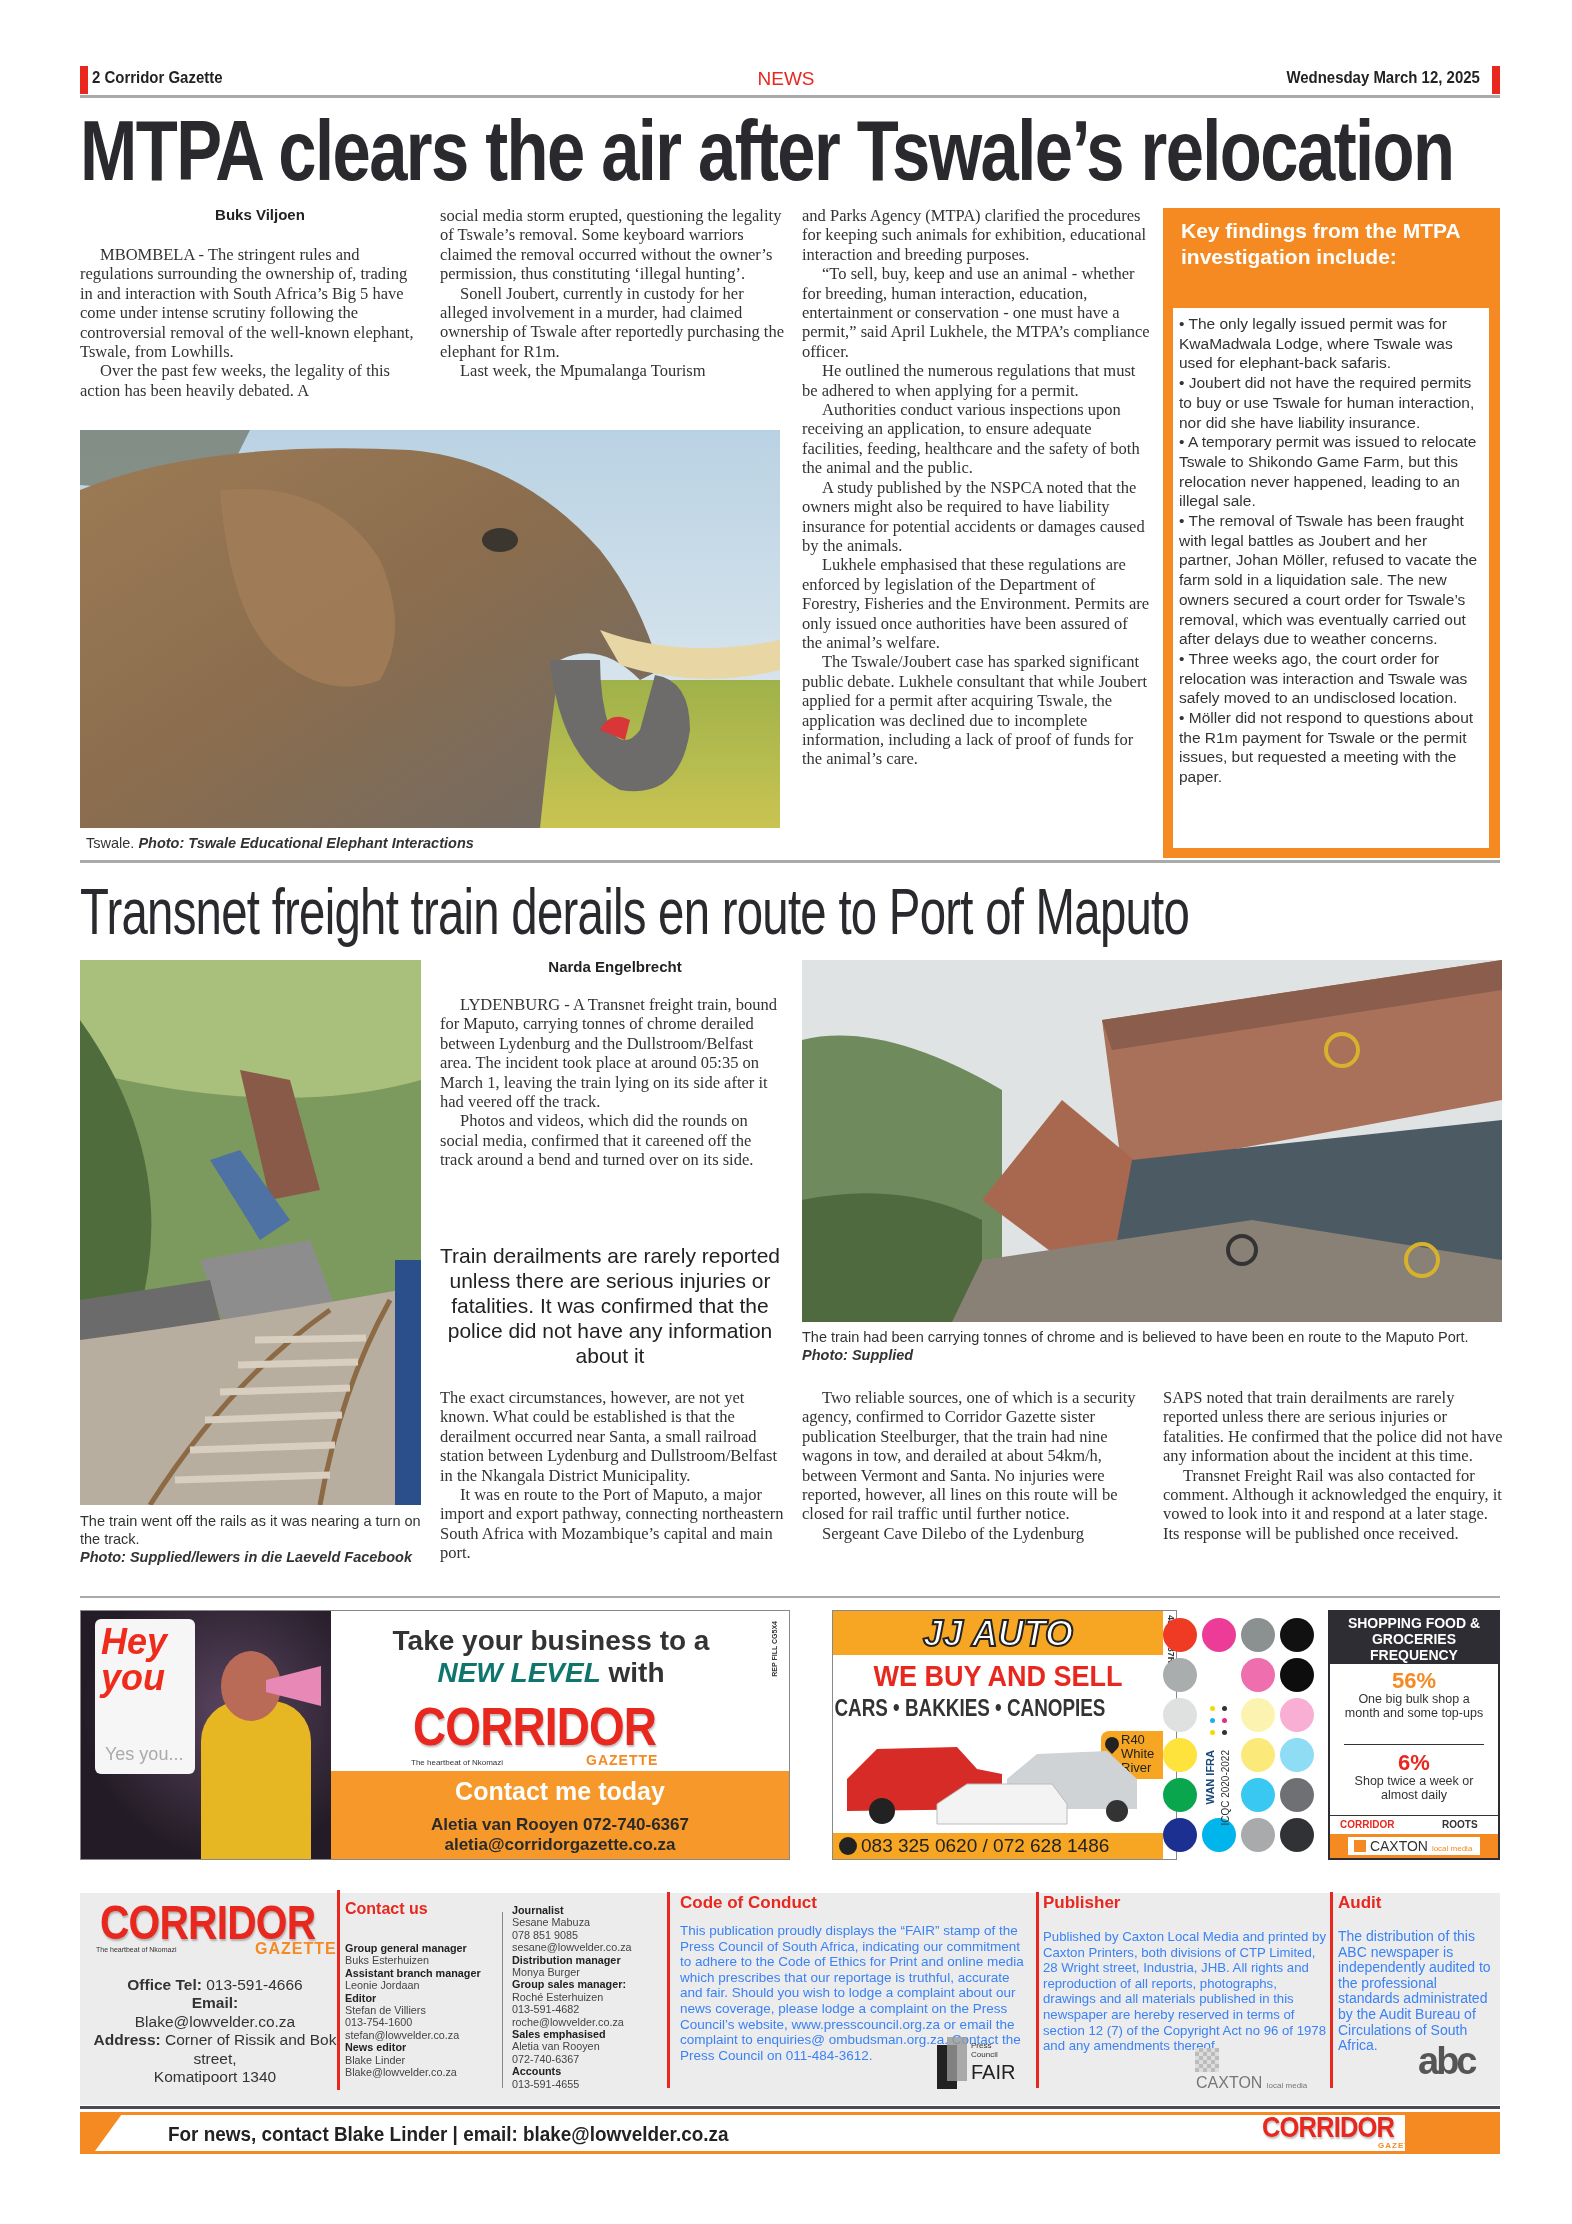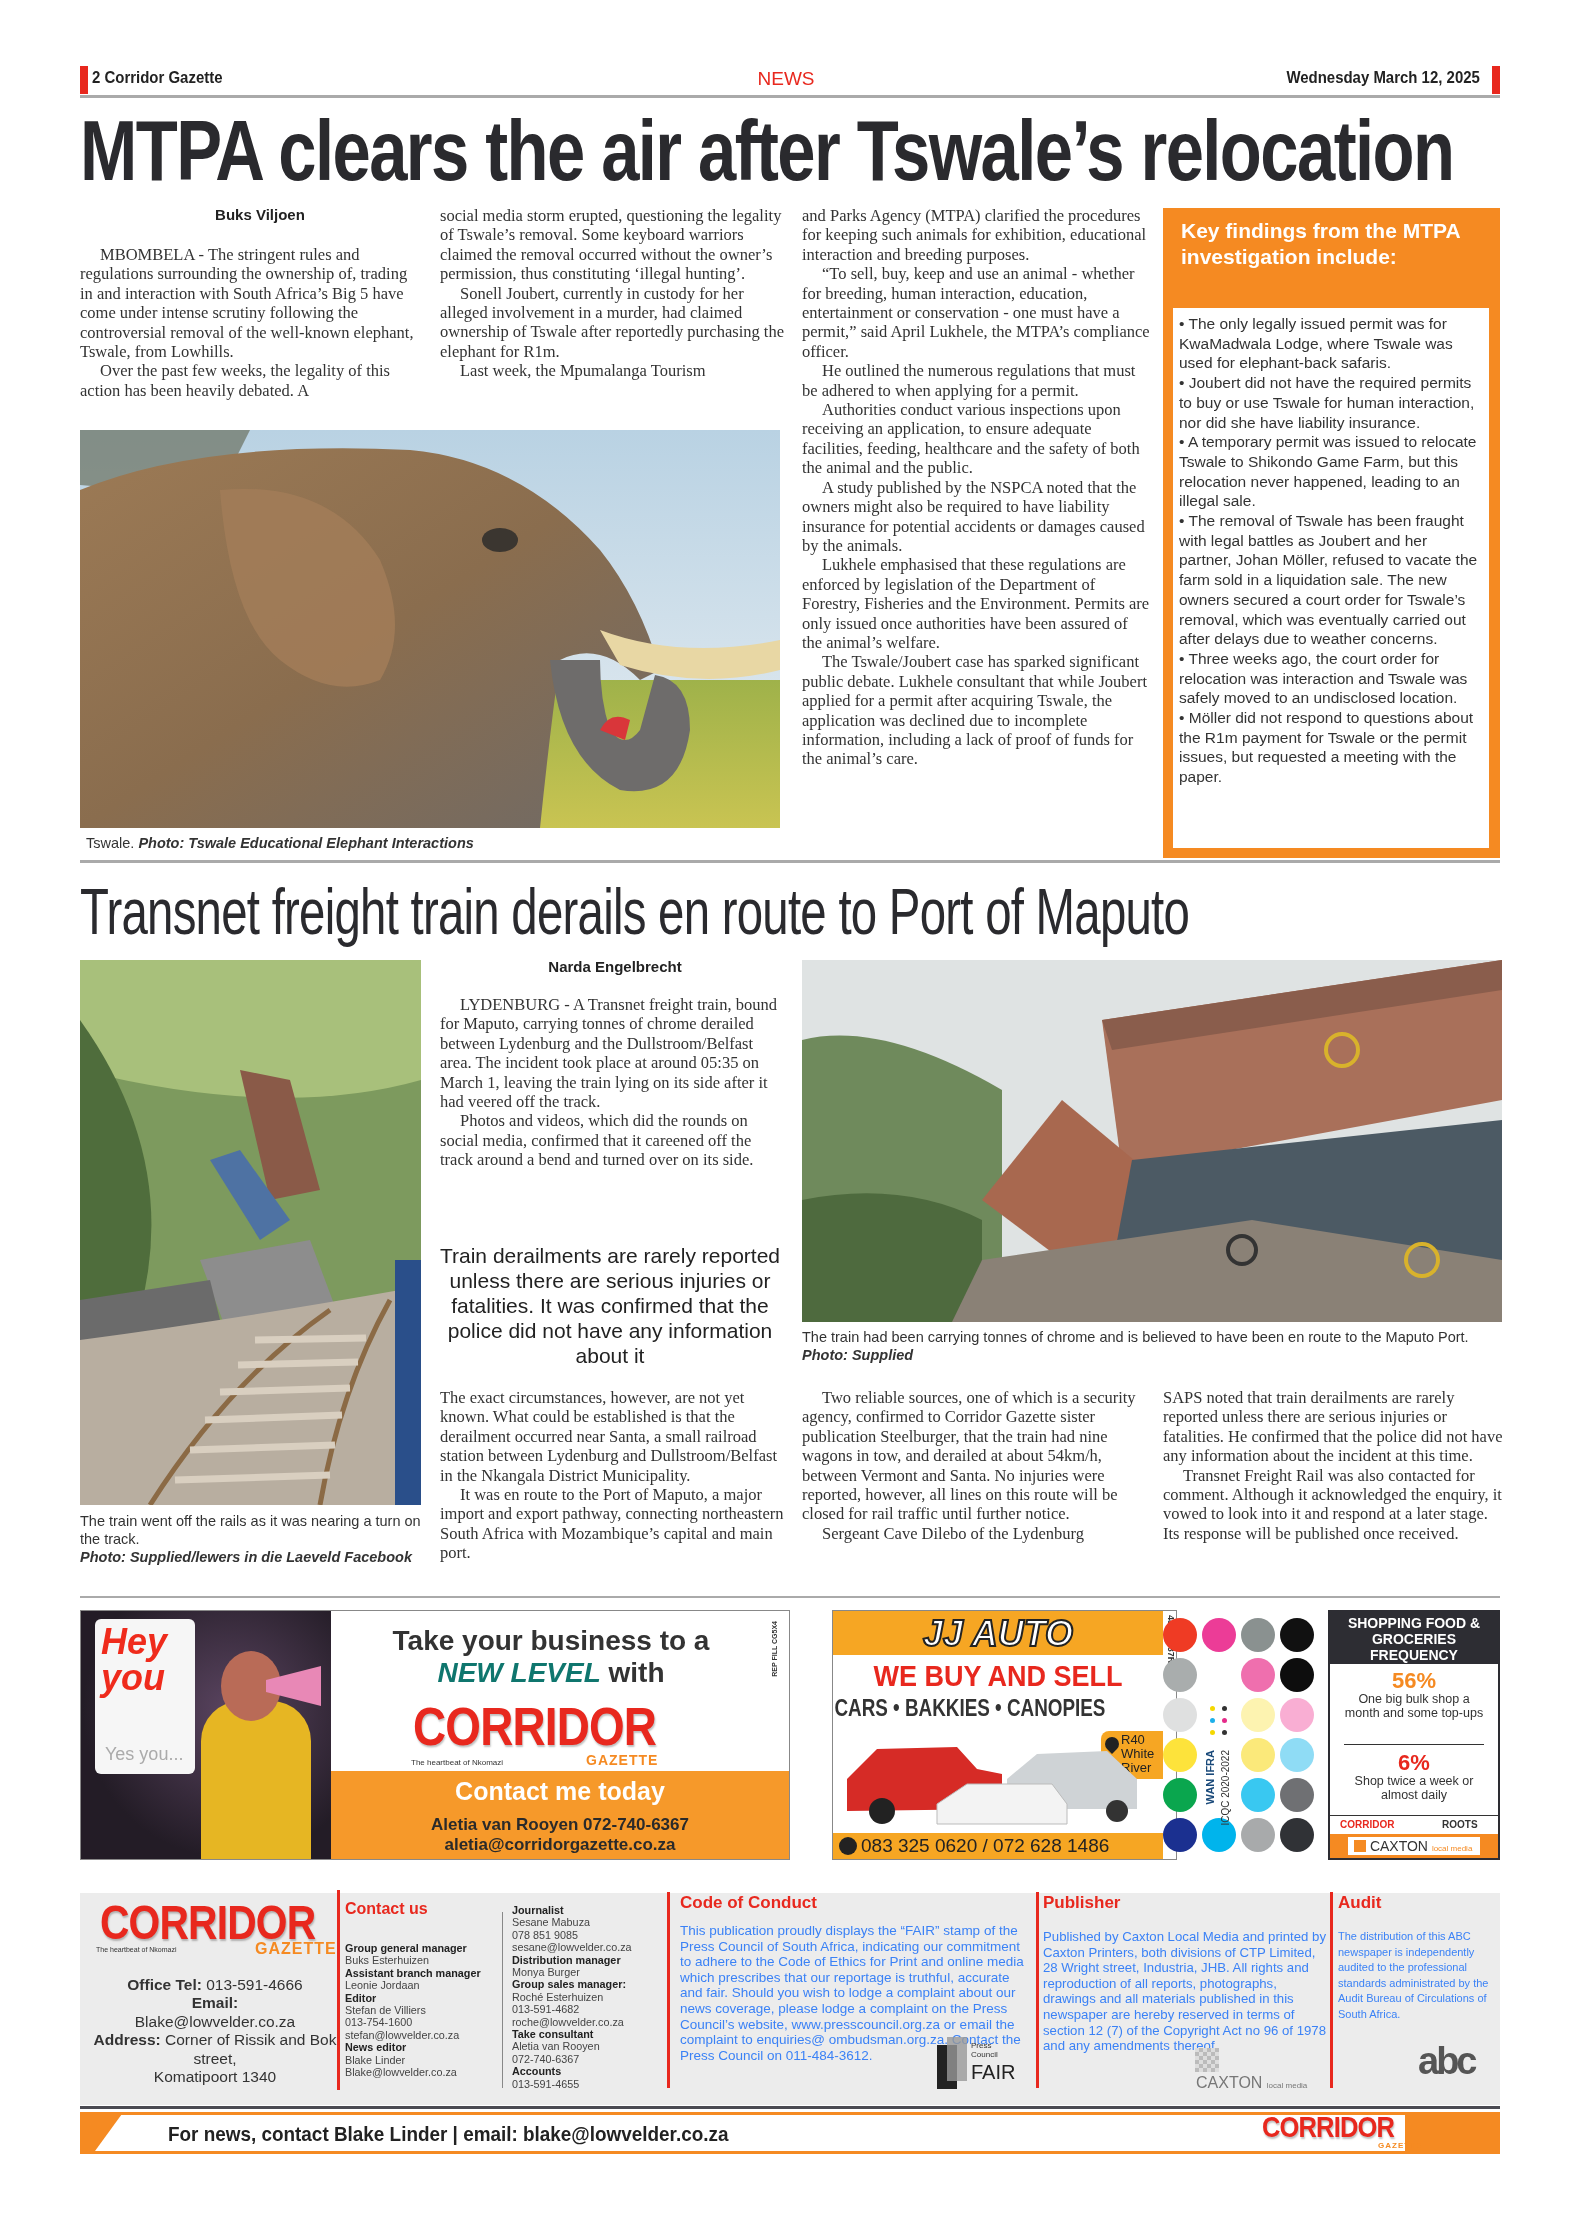--- a/index.html
+++ b/index.html
@@ -358,21 +358,21 @@
   <b>Journalist</b><br>
   <span>Sesane Mabuza</span><br>
   <span>078 851 9085</span><br>
   <span>sesane@lowvelder.co.za</span><br>
   <b>Distribution manager</b><br>
   <span>Monya Burger</span><br>
   <b>Group sales manager:</b><br>
   <span>Roché Esterhuizen</span><br>
   <span>013-591-4682</span><br>
   <span>roche@lowvelder.co.za</span><br>
-  <b>Take consultant</b><br>
+  <b>Sales emphasised</b><br>
   <span>Aletia van Rooyen</span><br>
   <span>072-740-6367</span><br>
   <b>Accounts</b><br>
   <span>013-591-4655</span>
 </div>
 
 <div class="vred" style="left:667px; top:1892px; height:196px;"></div>
 <div class="abs info-head" style="left:680px; top:1893px;">Code of Conduct</div>
 <div class="abs info-text" style="left:680px; top:1923px; width:345px;">This publication proudly displays the “FAIR” stamp of the Press Council of South Africa, indicating our commitment to adhere to the Code of Ethics for Print and online media which prescribes that our reportage is truthful, accurate and fair. Should you wish to lodge a complaint about our news coverage, please lodge a complaint on the Press Council’s website, www.presscouncil.org.za or email the complaint to enquiries@ ombudsman.org.za. Contact the Press Council on 011-484-3612.</div>
 <div class="abs" style="left:935px; top:2033px; width:70px; height:60px;">
@@ -386,21 +386,21 @@
 <div class="abs info-head" style="left:1043px; top:1893px;">Publisher</div>
 <div class="abs info-text" style="left:1043px; top:1929px; width:285px; font-size:13.2px;">Published by Caxton Local Media and printed by Caxton Printers, both divisions of CTP Limited, 28 Wright street, Industria, JHB. All rights and reproduction of all reports, photographs, drawings and all materials published in this newspaper are hereby reserved in terms of section 12 (7) of the Copyright Act no 96 of 1978 and any amendments thereof.</div>
 <div class="abs" style="left:1195px; top:2048px; width:24px; height:24px; background: repeating-conic-gradient(#bbb 0 25%, #ddd 0 50%) 0 0/8px 8px;"></div>
 <div class="abs sans" style="left:1196px; top:2074px; font: 16px 'Liberation Sans', sans-serif; color:#777;">
   <span>CAXTON</span>
   <span style="font-size:8px;">local media</span>
 </div>
 
 <div class="vred" style="left:1330px; top:1892px; height:196px;"></div>
 <div class="abs info-head" style="left:1338px; top:1893px;">Audit</div>
-<div class="abs info-text" style="left:1338px; top:1929px; width:160px; font-size:11px;">The distribution of this ABC newspaper is independently audited to the professional standards administrated by the Audit Bureau of Circulations of South Africa.</div>
+<div class="abs info-text" style="left:1338px; top:1929px; width:160px; font-size:14px;">The distribution of this ABC newspaper is independently audited to the professional standards administrated by the Audit Bureau of Circulations of South Africa.</div>
 <div class="abs sans" style="left:1418px; top:2040px; font: bold 38px 'Liberation Sans', sans-serif; color:#555; letter-spacing:-3px;">abc</div>
 
 <div class="abs bottom-rule"></div>
 <div class="abs bottom-bar"></div>
 <div class="abs bottom-white"></div>
 <div class="abs sans" style="left:168px; top:2122px; font: bold 21px 'Liberation Sans', sans-serif; color:#222; transform: scaleX(0.9); transform-origin:left; white-space:nowrap;">For news, contact Blake Linder | email: blake@lowvelder.co.za</div>
 <div class="abs cg-word" style="left:1262px; top:2110px; font-size:30px;">CORRIDOR</div>
 <div class="abs cg-sub" style="left:1378px; top:2141px; font-size:8px;">GAZETTE</div>
 
 </body></html>

